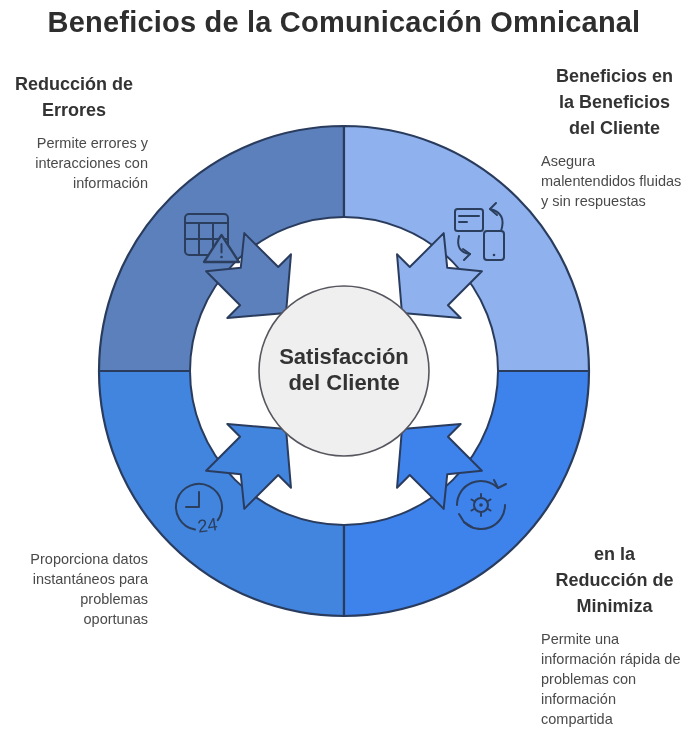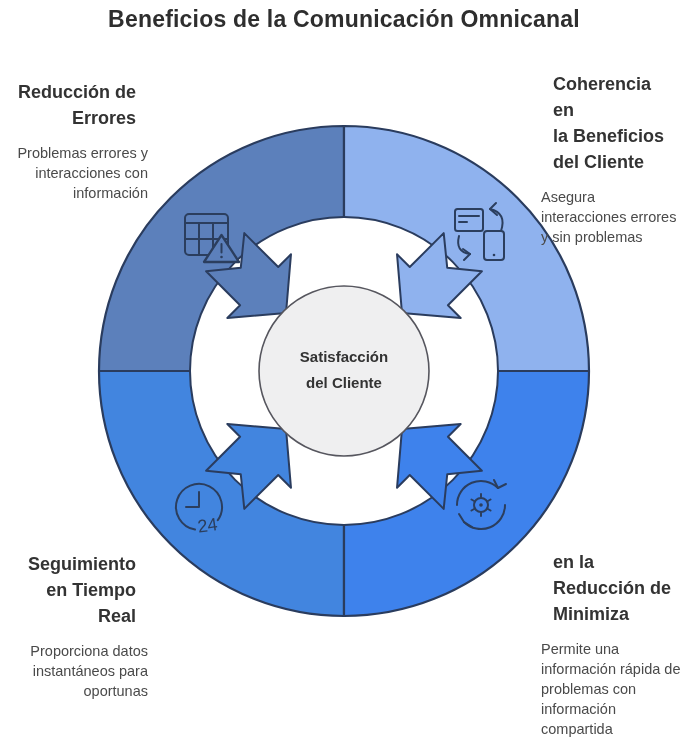--- a/index.html
+++ b/index.html
@@ -1,30 +1,30 @@
 <!DOCTYPE html>
 <html><head>
 <meta charset="utf-8">
 <style>
   html,body{margin:0;padding:0;background:#fff;}
   .stage{position:relative;width:688px;height:745px;background:#ffffff;
          font-family:"Liberation Sans",sans-serif;overflow:hidden;}
   .page-title{position:absolute;top:6px;left:0;width:100%;margin:0;text-align:center;
-              font-size:23px;font-weight:bold;color:#2e2e2e;letter-spacing:.2px;}
+              font-size:29px;font-weight:bold;color:#2e2e2e;letter-spacing:.2px;}
   .diagram{position:absolute;left:0;top:0;width:688px;height:745px;}
   .corner{position:absolute;}
-  .corner h2{margin:12px;font-size:18px;line-height:26px;font-weight:bold;color:#333333;}
+  .corner h2{margin:4px;font-size:18px;line-height:26px;font-weight:bold;color:#333333;text-align:center;}
   .corner p{margin:10px 0 0;font-size:14.5px;line-height:20px;color:#4a4a4a;}
   .corner span{display:block;}
   .tl{left:0;top:67px;width:148px;text-align:right;}
   .tr{left:541px;top:59px;width:147px;text-align:left;}
   .bl{left:0;top:539px;width:148px;text-align:right;}
   .br{left:541px;top:537px;width:147px;text-align:left;}
   .center-label{position:absolute;left:244px;top:344px;width:200px;text-align:center;
-                font-size:15px;line-height:26px;font-weight:bold;color:#333333;}
+                font-size:22px;line-height:26px;font-weight:bold;color:#333333;}
   .center-label span{display:block;}
 </style>
 </head>
 <body>
 
 <div class="stage">
 
   <h1 class="page-title">Beneficios de la Comunicación Omnicanal</h1>
 
   <svg class="diagram" viewBox="0 0 688 745" xmlns="http://www.w3.org/2000/svg">
@@ -82,47 +82,44 @@
       <circle cx="481" cy="505" r="1.8" stroke="none" fill="#2B3E5E"></circle>
     </g>
   </svg>
 
   <div class="corner tl">
     <h2>
       <span>Reducción de</span>
       <span>Errores</span>
     </h2>
     <p>
-      <span>Problemas errores y</span>
+      <span>Permite errores y</span>
       <span>interacciones con</span>
       <span>información</span>
     </p>
   </div>
 
   <div class="corner tr">
     <h2>
-      <span>Coherencia en</span>
+      <span>Beneficios en</span>
       <span>la Beneficios</span>
       <span>del Cliente</span>
     </h2>
     <p>
       <span>Asegura</span>
-      <span>interacciones errores</span>
-      <span>y sin problemas</span>
+      <span>malentendidos fluidas</span>
+      <span>y sin respuestas</span>
     </p>
   </div>
 
   <div class="corner bl">
-    <h2>
-      <span>Seguimiento</span>
-      <span>en Tiempo Real</span>
-    </h2>
     <p>
       <span>Proporciona datos</span>
       <span>instantáneos para</span>
+      <span>problemas</span>
       <span>oportunas</span>
     </p>
   </div>
 
   <div class="corner br">
     <h2>
       <span>en la</span>
       <span>Reducción de</span>
       <span>Minimiza</span>
     </h2>

